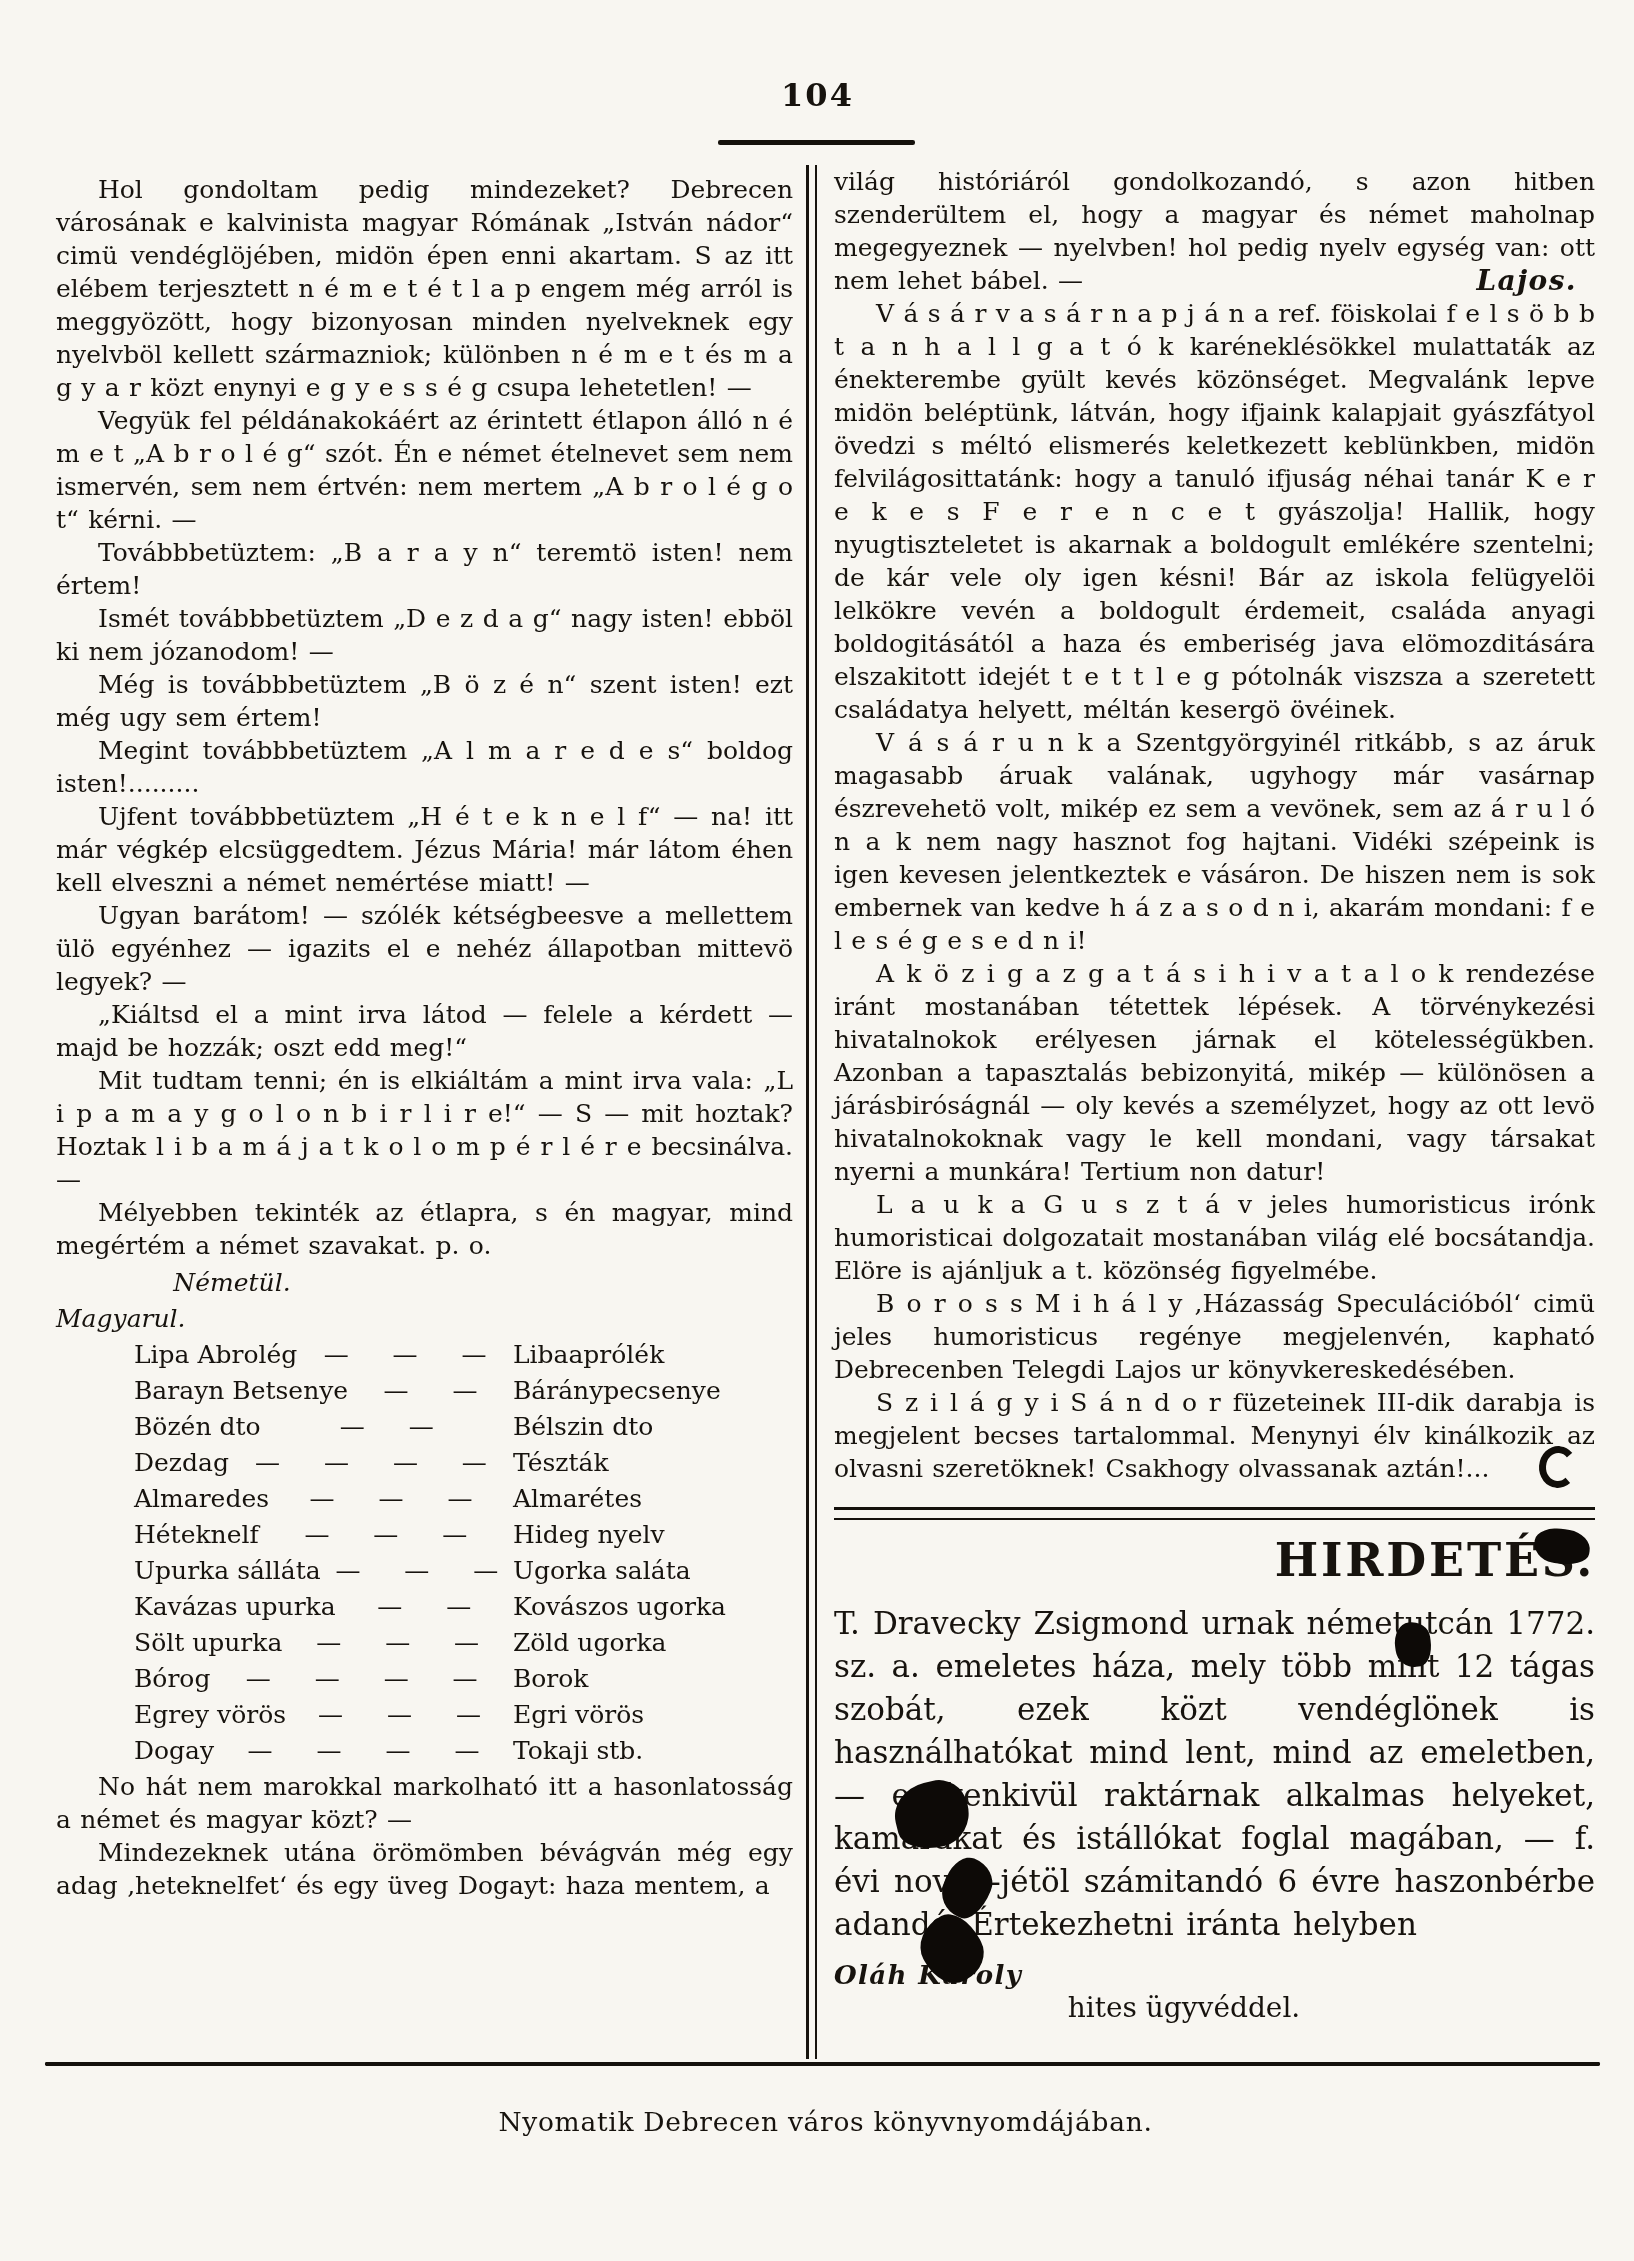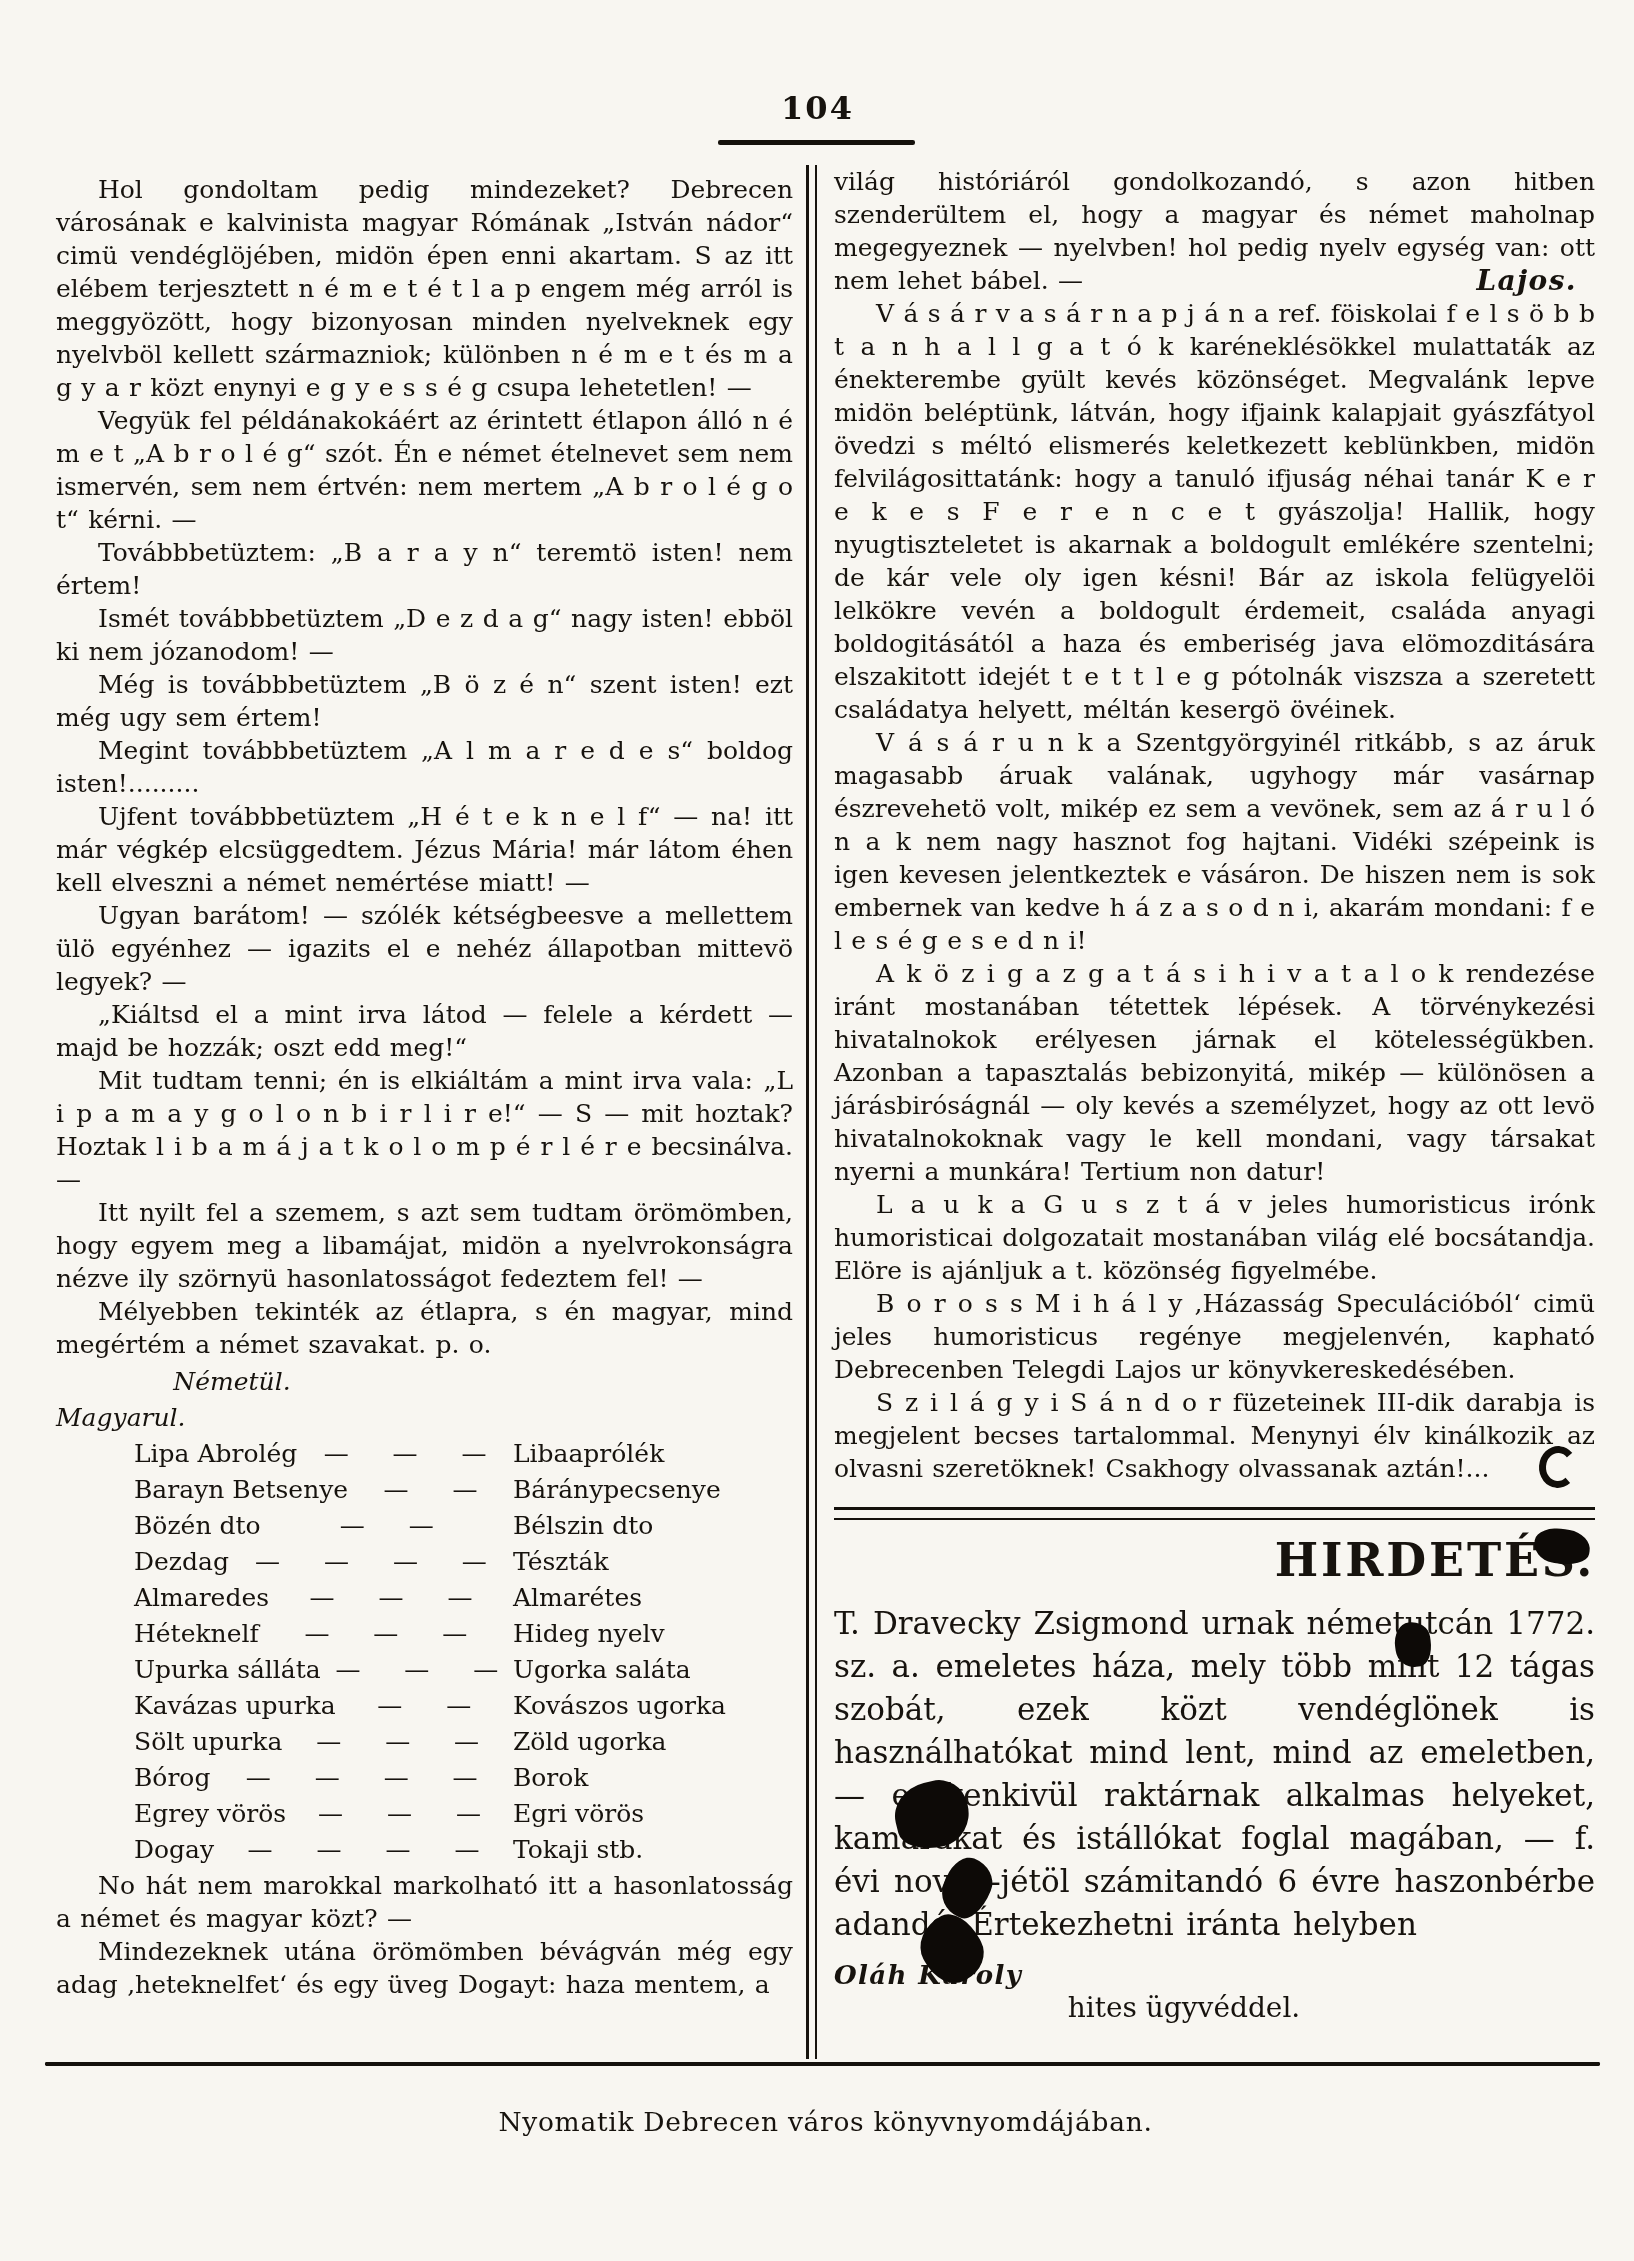--- a/index.html
+++ b/index.html
@@ -7,21 +7,21 @@
   .page{
     position:relative;
     width:1635px;height:2261px;
     background:#f8f6f1;
     font-family:"DejaVu Serif","Liberation Serif",serif;
     color:#17130e;
     overflow:hidden;
   }
   
   .pagenum{
-    position:absolute;top:89px;left:0;width:100%;
+    position:absolute;top:76px;left:0;width:100%;
     text-align:center;font-size:32px;font-weight:bold;letter-spacing:2.1px;
   }
   .pagenum-rule{
     position:absolute;top:140px;left:718px;width:197px;height:4.9px;
     background:#15110c;border-radius:2.1px;
   }
   
   .col{position:absolute;top:173px;}
   .col-left{left:56px;width:737px;}
   .col-right{left:834px;top:165px;width:761px;}
@@ -114,21 +114,20 @@
     <p class="para indent">Hol gondoltam pedig mindezeket? Debrecen városának e kalvinista magyar Rómának „István nádor“ cimü vendéglöjében, midön épen enni akartam. S az itt elébem terjesztett n é m e t é t l a p engem még arról is meggyözött, hogy bizonyosan minden nyelveknek egy nyelvböl kellett származniok; különben n é m e t és m a g y a r közt enynyi e g y e s s é g csupa lehetetlen! —</p>
     <p class="para indent">Vegyük fel példánakokáért az érintett étlapon álló n é m e t „A b r o l é g“ szót. Én e német ételnevet sem nem ismervén, sem nem értvén: nem mertem „A b r o l é g o t“ kérni. —</p>
     <p class="para indent">Továbbbetüztem: „B a r a y n“ teremtö isten! nem értem!</p>
     <p class="para indent">Ismét továbbbetüztem „D e z d a g“ nagy isten! ebböl ki nem józanodom! —</p>
     <p class="para indent">Még is továbbbetüztem „B ö z é n“ szent isten! ezt még ugy sem értem!</p>
     <p class="para indent">Megint továbbbetüztem „A l m a r e d e s“ boldog isten!.........</p>
     <p class="para indent">Ujfent továbbbetüztem „H é t e k n e l f“ — na! itt már végkép elcsüggedtem. Jézus Mária! már látom éhen kell elveszni a német nemértése miatt! —</p>
     <p class="para indent">Ugyan barátom! — szólék kétségbeesve a mellettem ülö egyénhez — igazits el e nehéz állapotban mittevö legyek? —</p>
     <p class="para indent">„Kiáltsd el a mint irva látod — felele a kérdett — majd be hozzák; oszt edd meg!“</p>
     <p class="para indent">Mit tudtam tenni; én is elkiáltám a mint irva vala: „L i p a m a y g o l o n b i r l i r e!“ — S — mit hoztak? Hoztak l i b a m á j a t k o l o m p é r l é r e becsinálva. —</p>
-    <p class="para indent">Itt nyilt fel a szemem, s azt sem tudtam örömömben, hogy egyem meg a libamájat, midön a nyelvrokonságra nézve ily szörnyü hasonlatosságot fedeztem fel! —</p>
     <p class="para indent">Mélyebben tekinték az étlapra, s én magyar, mind megértém a német szavakat. p. o.</p>
 
     <div class="wtable">
       <div class="trow thead">
         <span class="th-de">Németül.</span>
         <span class="th-hu">Magyarul.</span>
       </div>
       <div class="trow">
         <span class="t-left">
             <span class="t-de">Lipa Abrolég</span>

